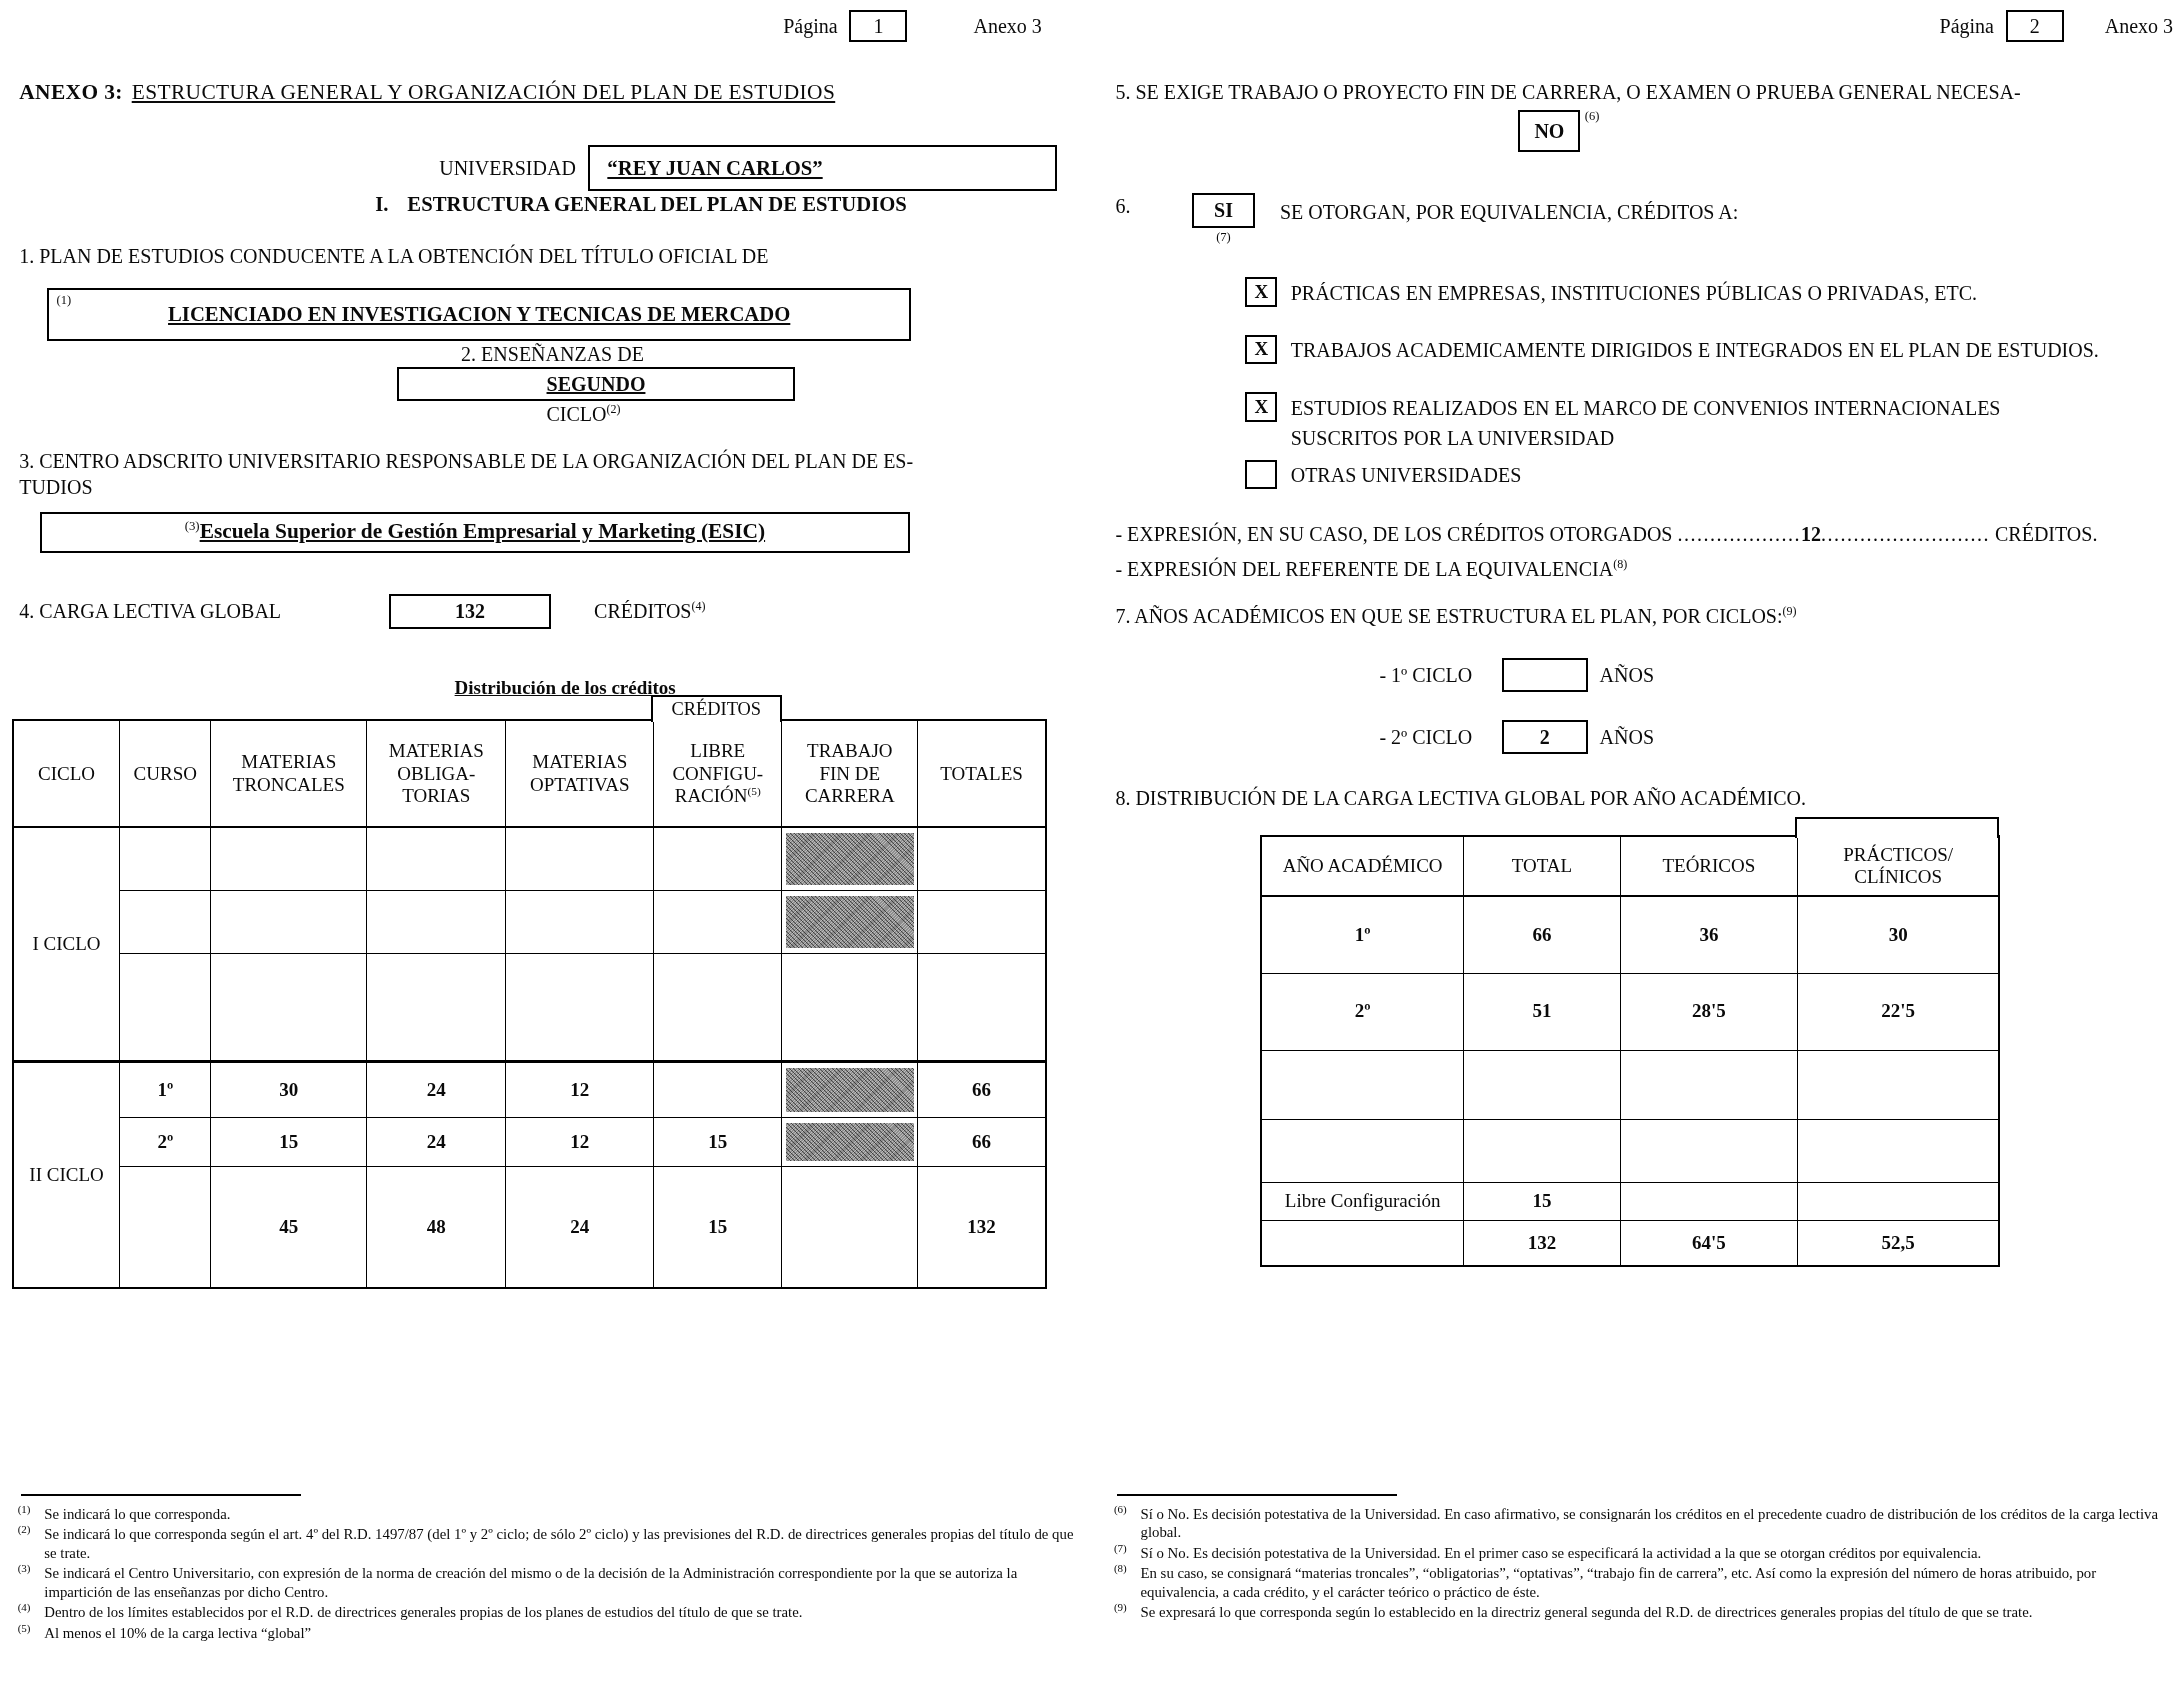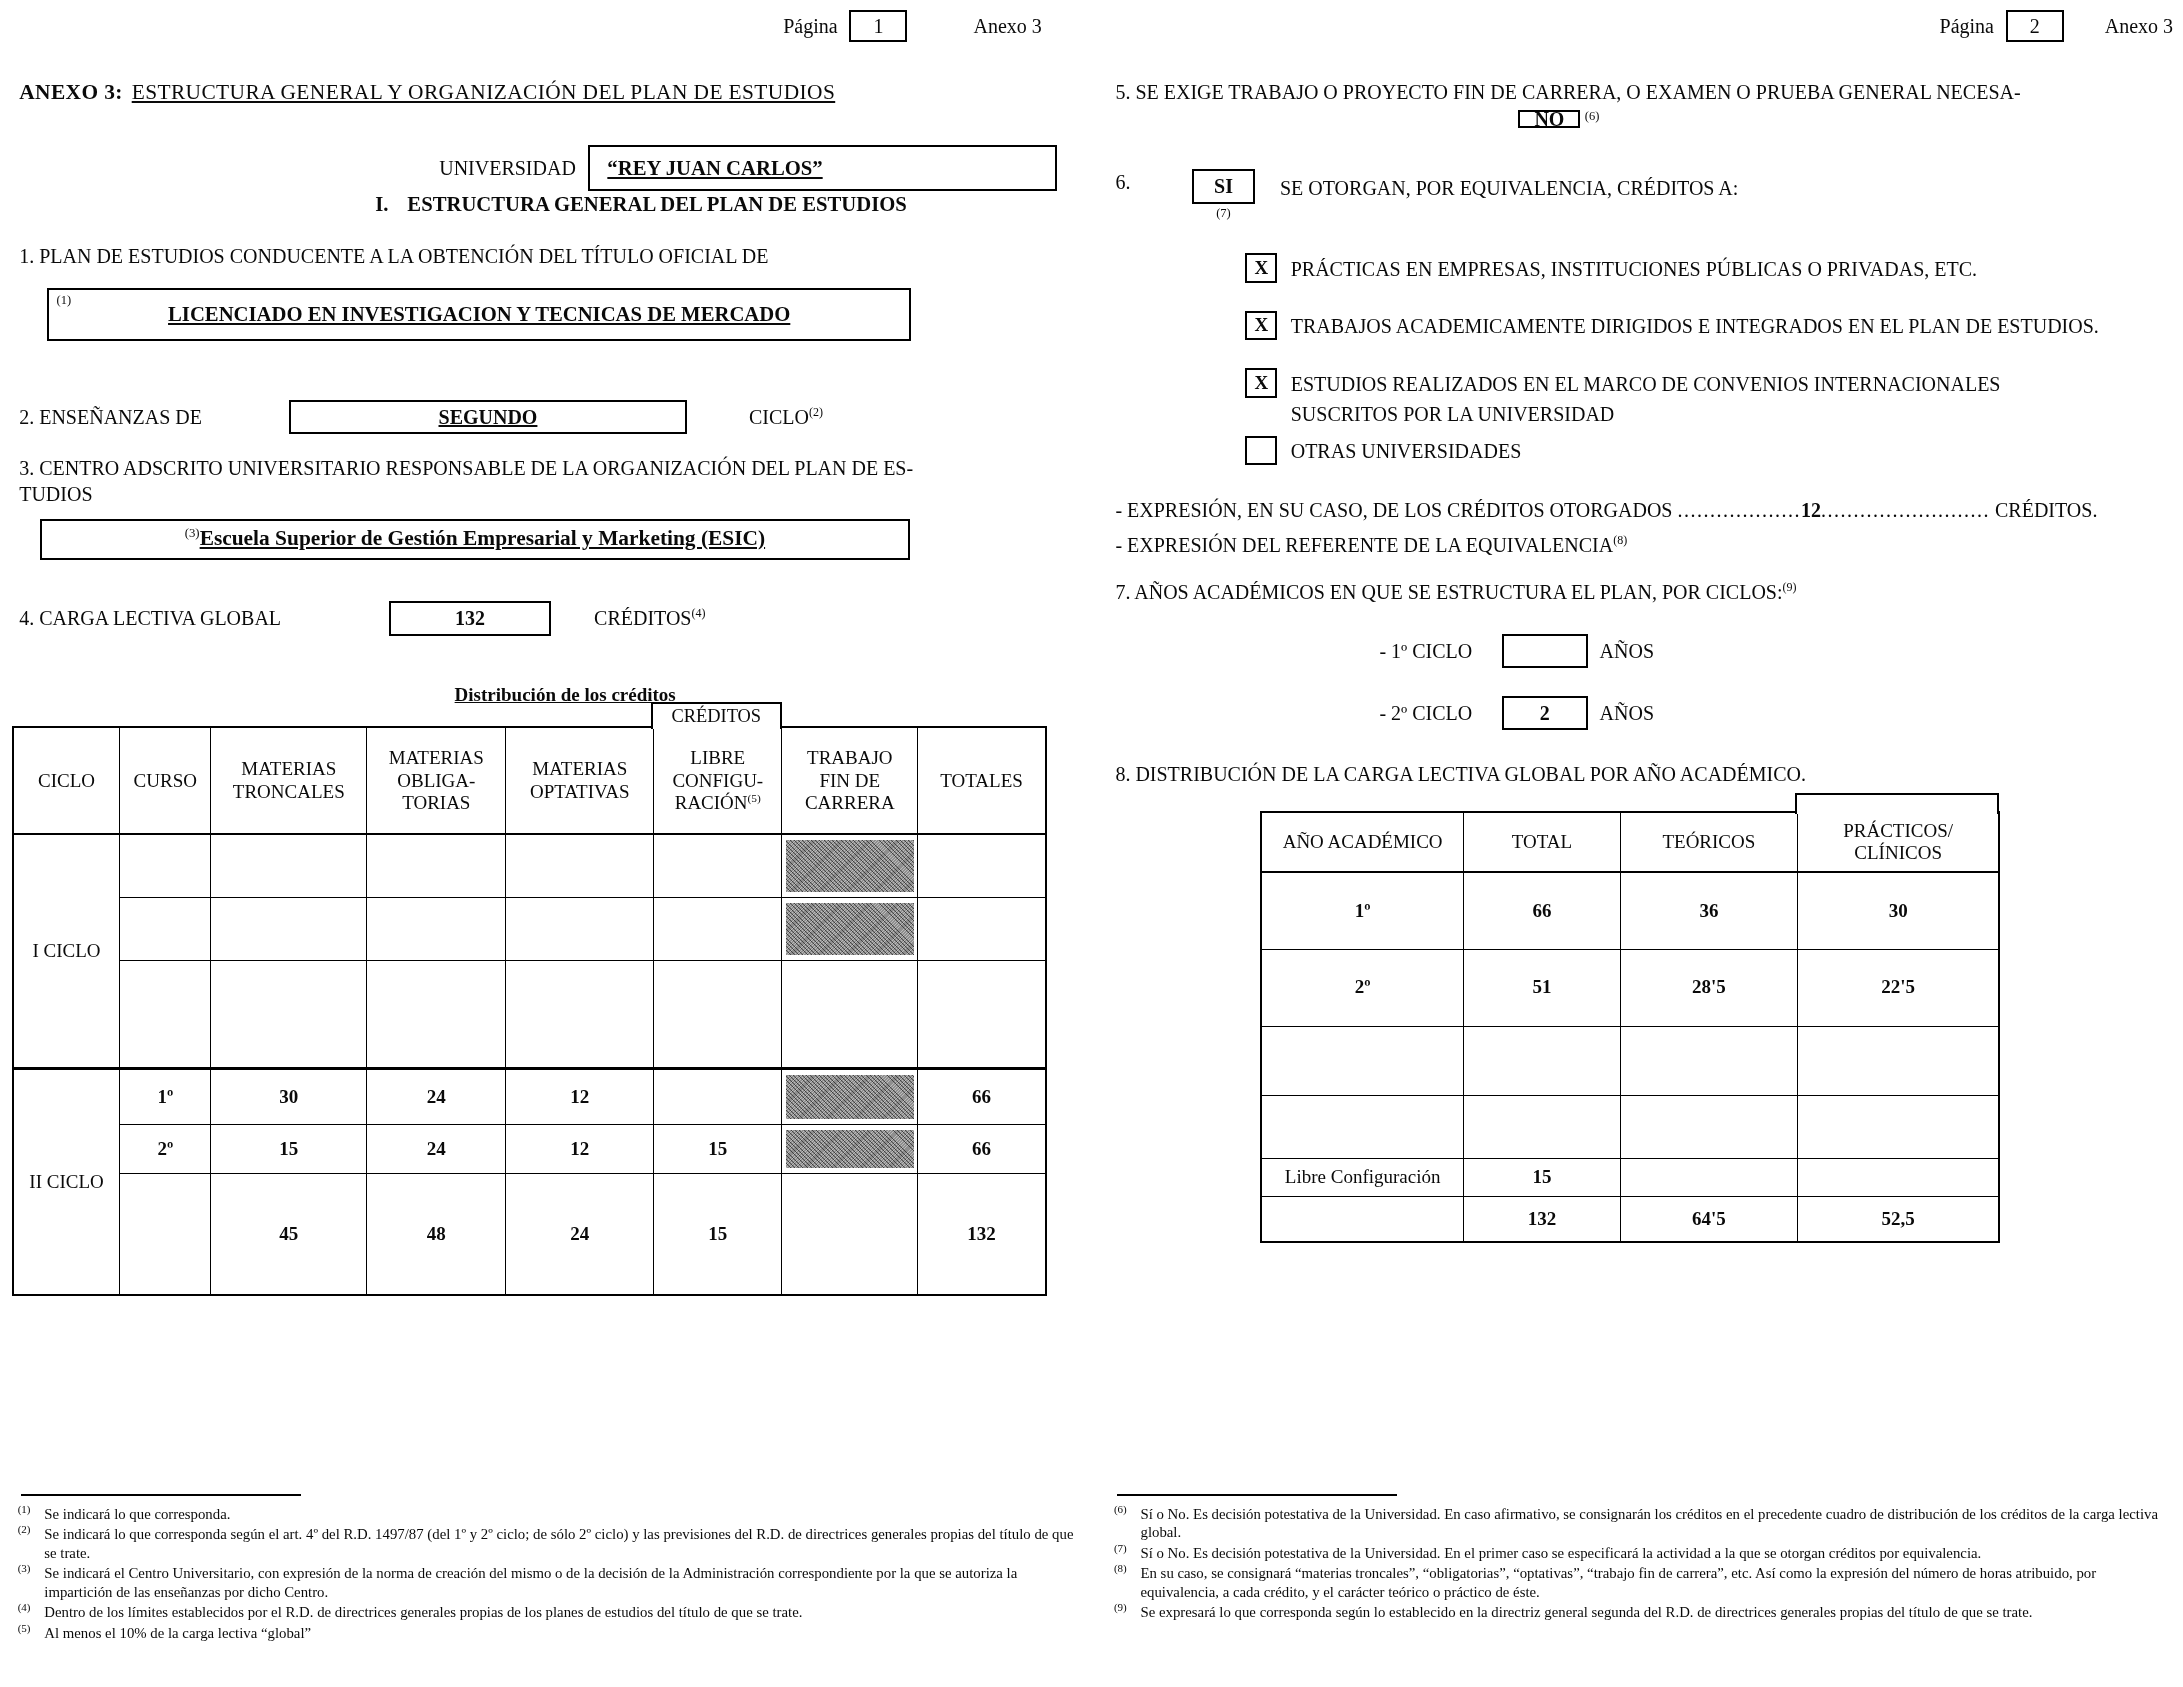--- a/index.html
+++ b/index.html
@@ -28,21 +28,21 @@
   .unirow{margin-top:38px;display:flex;align-items:center;padding-left:420px;}
   .unibox{margin-left:11.8px;width:469px;height:46px;border:2.2px solid #000;display:flex;align-items:center;padding-left:17.7px;flex:none;font-size:20.7px;}
   .sect{text-align:center;padding-left:177px;font-weight:bold;font-size:20.7px;}
   .sect .n{margin-right:19px;}
   .itemlabel{margin-top:25px;white-space:nowrap;}
   .bigbox{position:relative;border:2.2px solid #000;display:flex;align-items:center;justify-content:center;}
   .b1{margin:19px 0 0 28px;width:864px;height:53px;font-size:20.7px;}
   .boxsup{position:absolute;top:1.5px;left:7.4px;font-size:12.5px;}
   .b3{margin:11.8px 0 0 20.7px;width:870px;height:41px;font-size:21.4px;}
   .row{display:flex;align-items:center;white-space:nowrap;}
-  .i2{margin-top:59px;}
+  .i2{flex-direction:column;}
   .fbox{display:inline-flex;align-items:center;justify-content:center;border:2.2px solid #000;flex:none;}
   .w540{width:398px;height:34px;margin-left:87px;}
   .i2 .after{margin-left:62px;}
   .i3lines{margin-top:20.7px;}
   .i4{margin-top:41px;}
   .w220{width:162px;height:35px;margin-left:108px;}
   .i4 .after{margin-left:43px;}
   .ttitle{width:1033px;margin:47px 0 0 29.5px;text-align:center;font-weight:bold;text-decoration:underline;font-size:19px;}
 
   
@@ -67,21 +67,21 @@
   .footnotes{position:absolute;top:1494px;left:5.9px;right:10.3px;}
   .fn-rule{width:280px;border-top:2.2px solid #000;margin:0 0 8.9px 3px;}
   .fn{display:flex;align-items:flex-start;margin-bottom:2.2px;font-size:14.8px;line-height:1.24;}
   .fn-sup{flex:0 0 26.6px;font-size:11px;transform:translateY(-2.2px);}
   .fn-text{flex:1;}
 
   
   .i5lines{margin-top:37px;white-space:nowrap;}
   .i5lines .l2{margin-top:3px;}
   .norow{margin:4.4px 0 0 403px;display:flex;align-items:flex-start;}
-  .nobox{width:62px;height:18px;}
+  .nobox{width:62px;height:42px;}
   .supafter{margin-left:4.4px;font-size:12.5px;margin-top:-1.5px;}
   .i6row{margin-top:41px;display:flex;align-items:flex-start;white-space:nowrap;}
   .i6num{width:23.6px;}
   .sibox-wrap{display:flex;flex-direction:column;align-items:center;margin-left:53px;}
   .sibox{width:63px;height:35px;}
   .sup7{font-size:12.5px;margin-top:1.5px;}
   .i6label{margin-left:25px;padding-top:5.9px;}
   .opts{margin-top:32px;margin-left:130px;}
   .opt{display:flex;align-items:flex-start;margin-bottom:28px;white-space:nowrap;}
   .opt3{margin-bottom:8.9px;}

